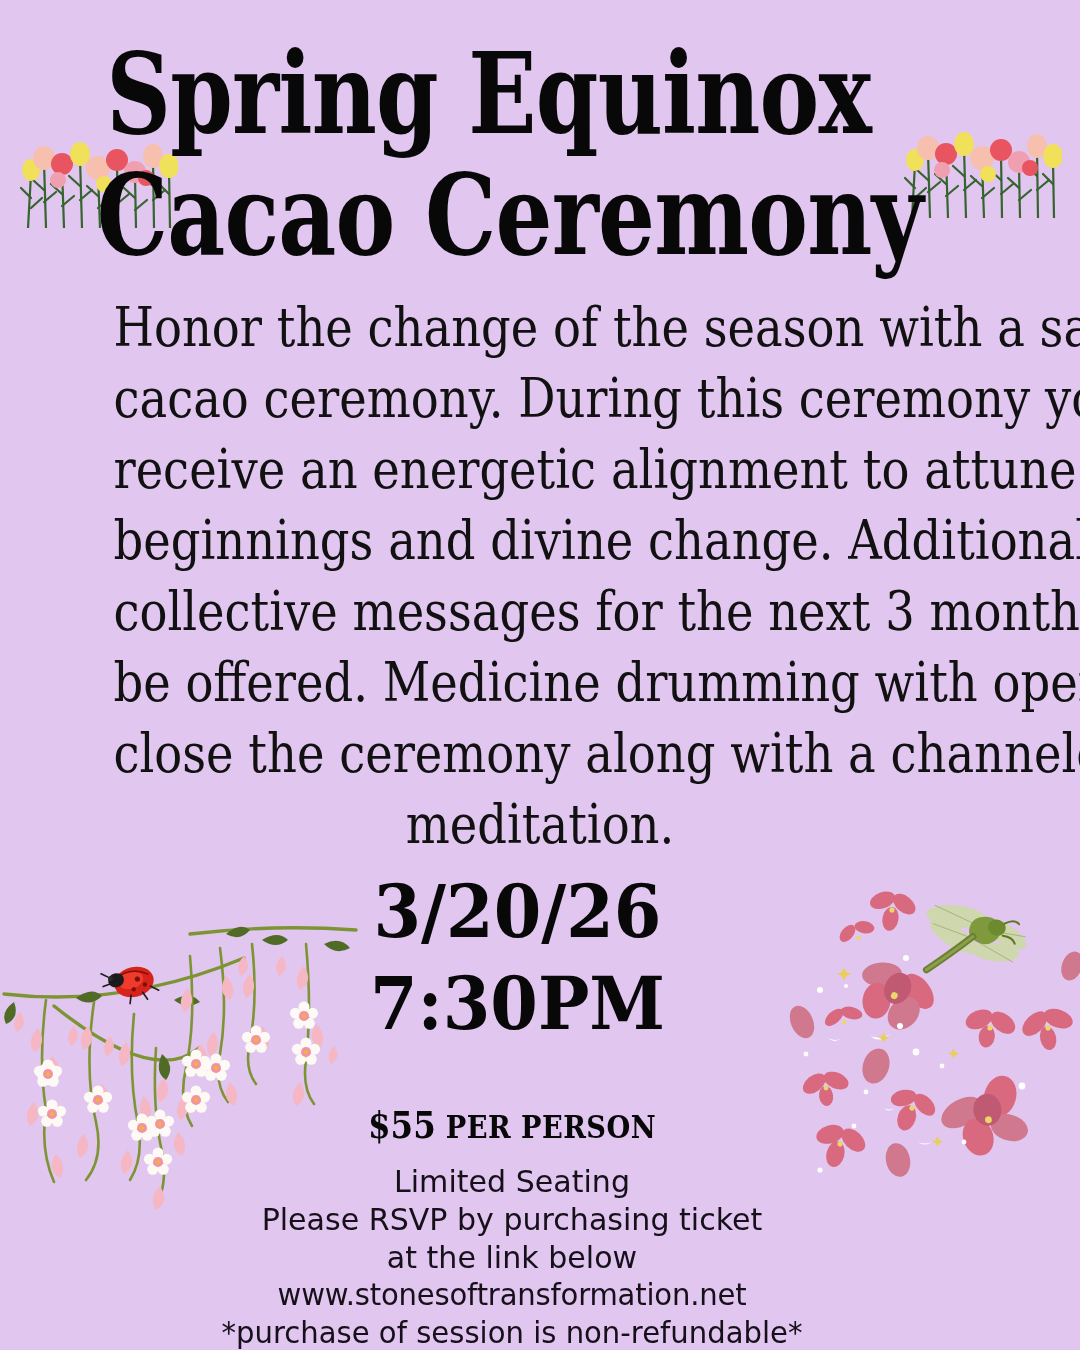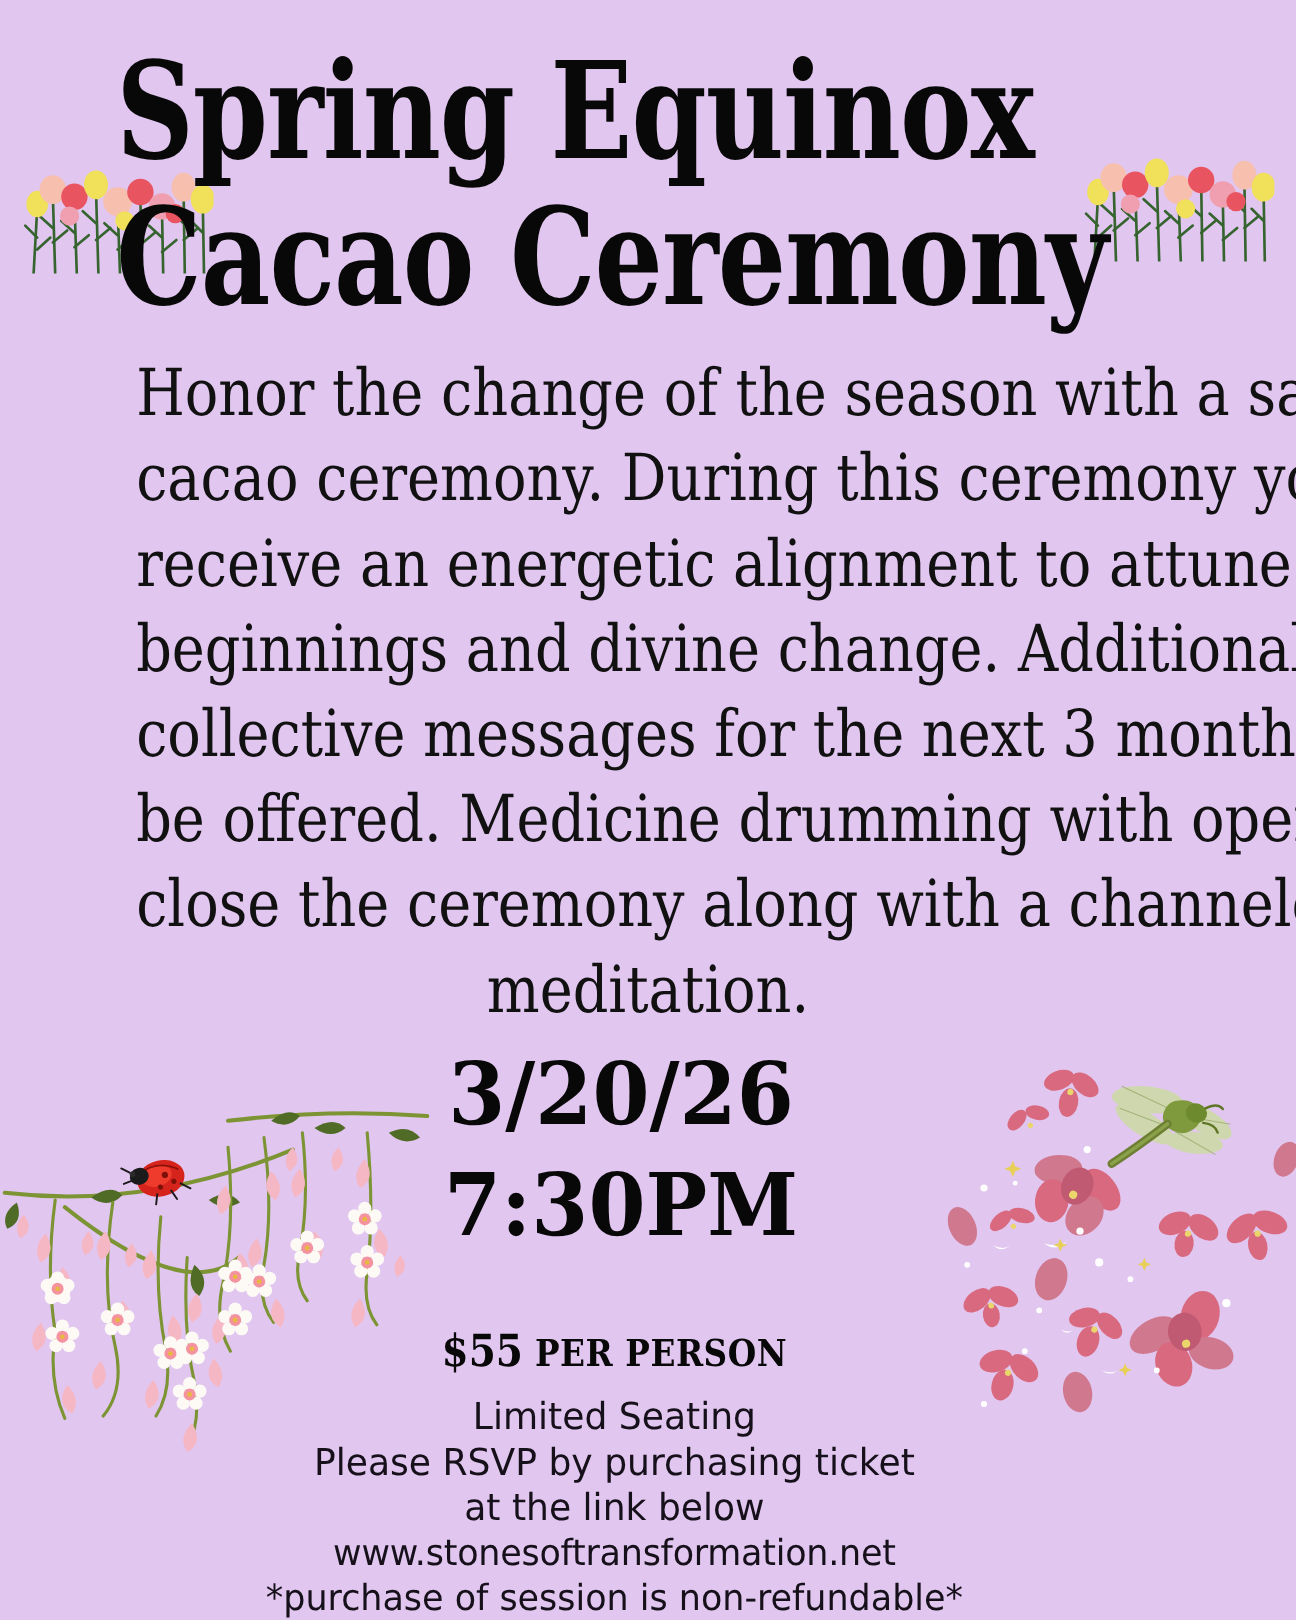--- a/index.html
+++ b/index.html
@@ -33,21 +33,21 @@
   .flowers-right { right: 18px; top: 118px; width: 160px; height: 100px; }
   .vine-left     { left: -6px;  top: 896px; width: 380px; height: 330px; }
   .petals-right  { right: 0px;  top: 870px; width: 300px; height: 330px; }
 
   
   .title-block {
     position: absolute;
     top: 34px;
     left: 0;
     width: 968px;
-    text-align: left;
+    text-align: right;
   }
   .title-line {
     font-family: "DejaVu Serif", "Liberation Serif", serif;
     font-weight: 700;
     font-size: 112px;
     line-height: 1.08;
     letter-spacing: -1px;
     color: #080808;
     transform: scaleX(0.80);
     transform-origin: center center;

